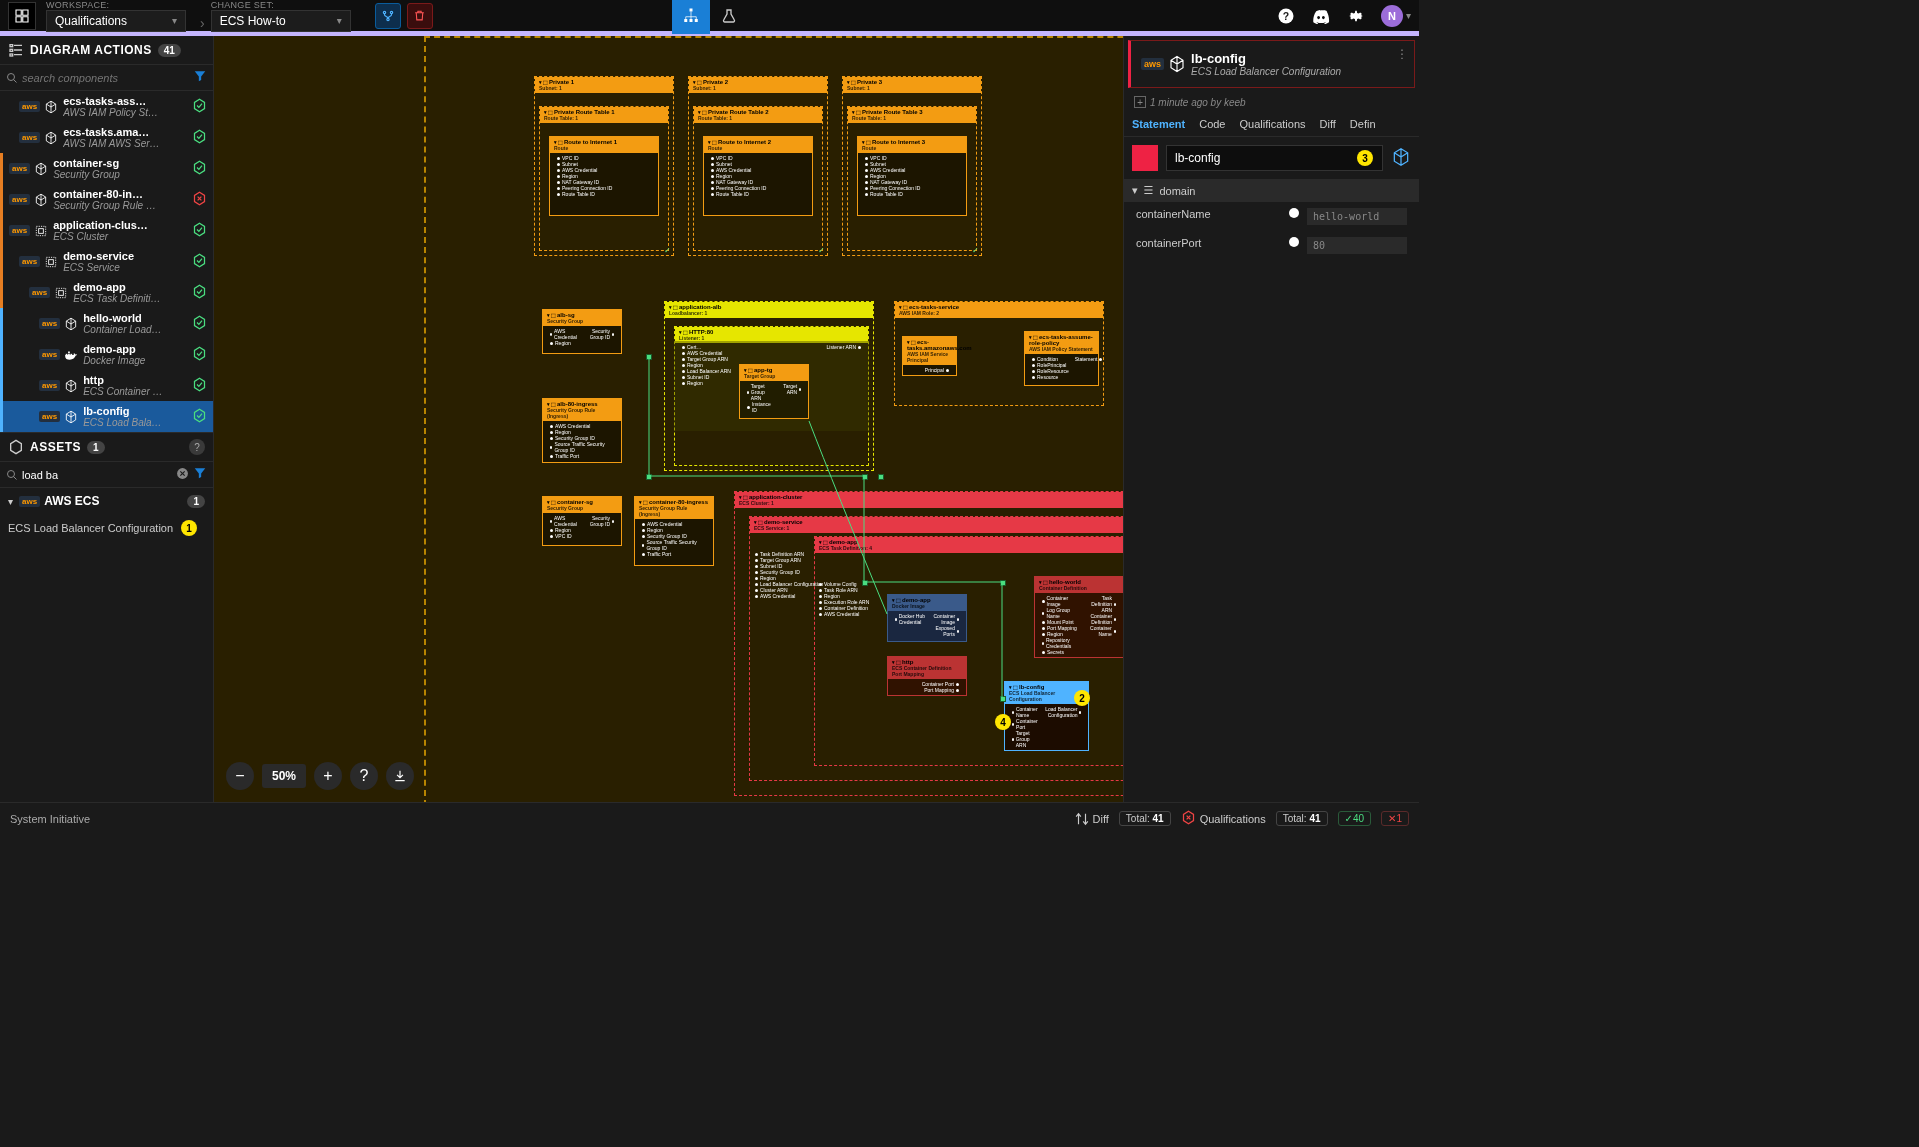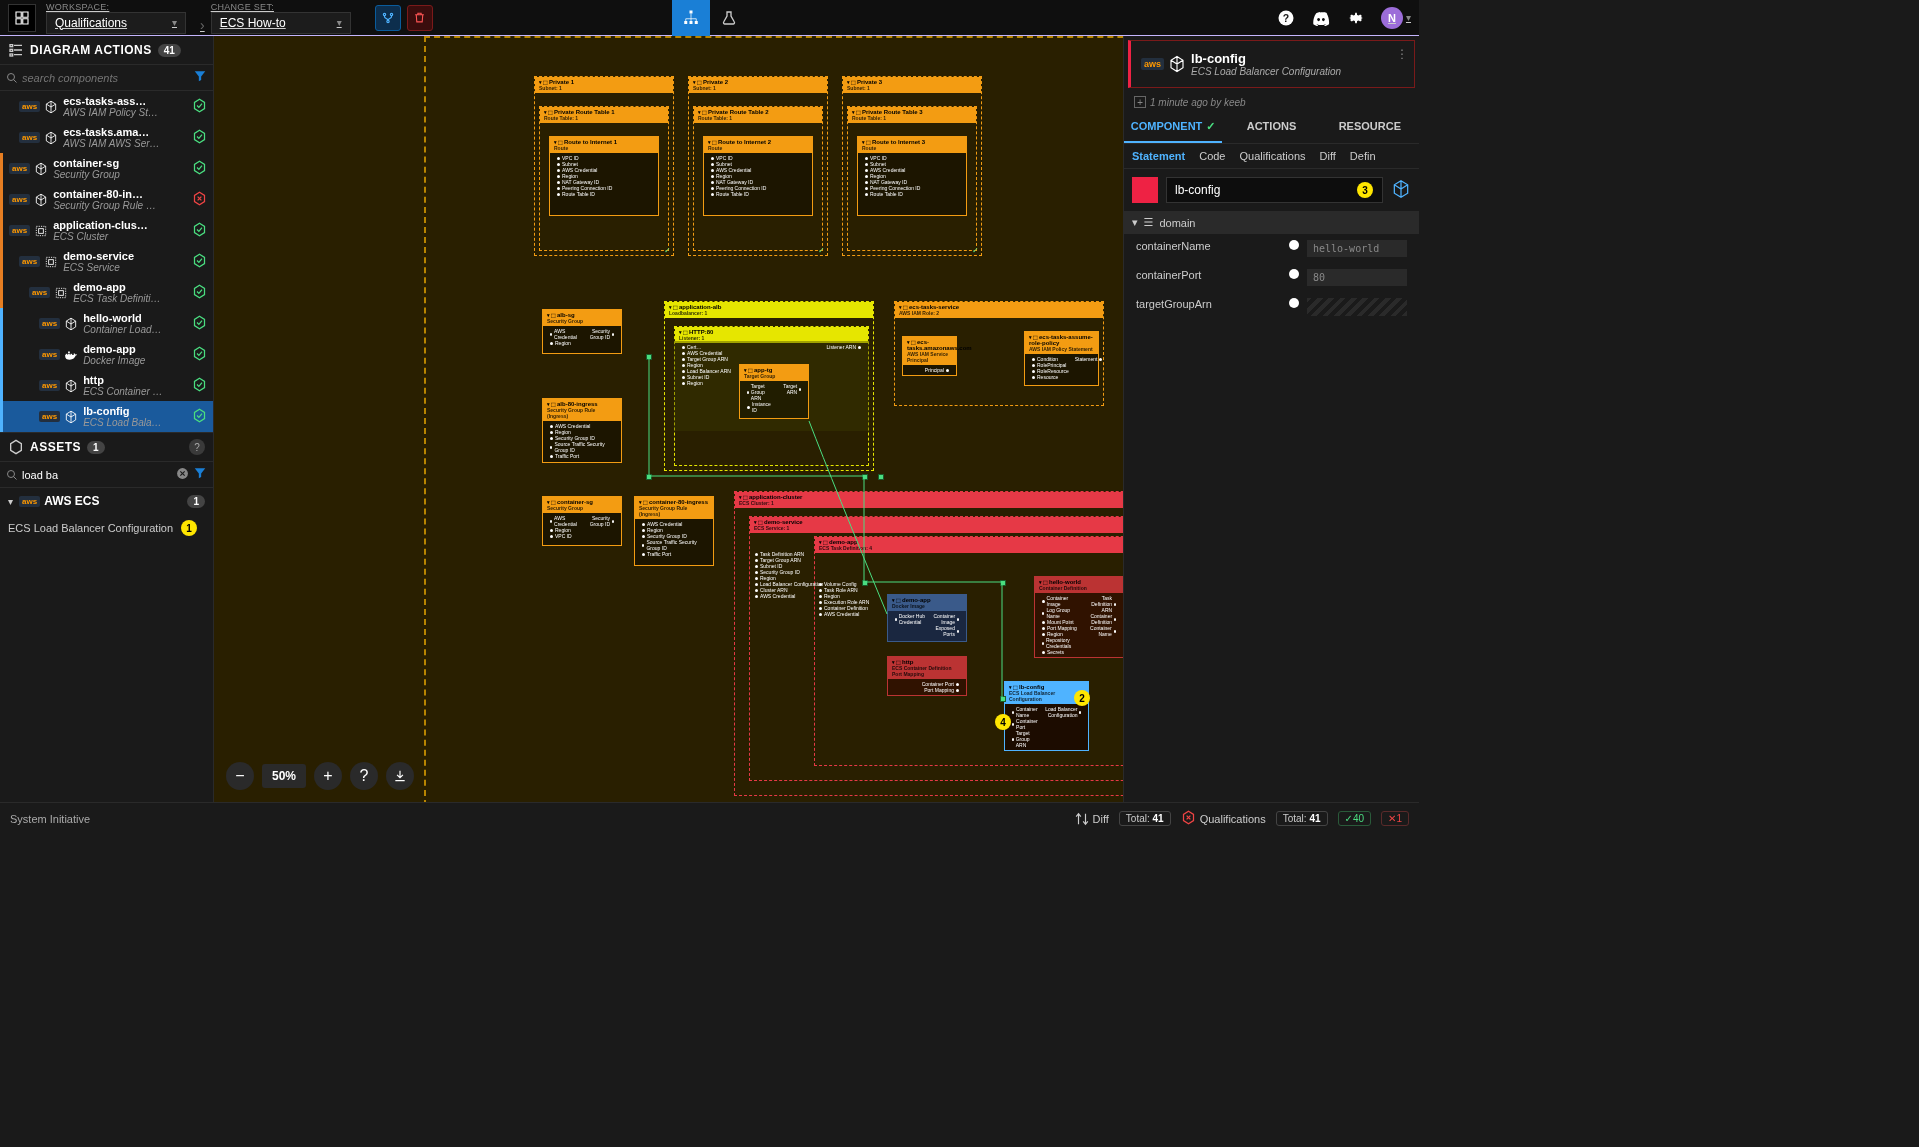--- a/index.html
+++ b/index.html
@@ -1,17 +1,17 @@
 <!DOCTYPE html>
 <html><head>
 <meta charset="utf-8">
 <style>
 * { margin:0; padding:0; box-sizing:border-box; }
 body { font-family:-apple-system,BlinkMacSystemFont,"Segoe UI",sans-serif; background:#1a1a1a; color:#ccc; font-size:12px; overflow:hidden; width:1419px; height:839px; position:relative; }
-.topbar { height:36px; background:#0f0f0f; display:flex; align-items:center; padding:0 8px; border-bottom:1px solid #c4b5fd;text-decoration:underline; }
+.topbar { height:36px; background:#0f0f0f; display:flex; align-items:center; padding:0 8px; border-bottom:5px solid #c4b5fd; }
 .logo { width:28px; height:28px; background:#000; border:1px solid #333; display:flex; align-items:center; justify-content:center; margin-right:10px; }
 .logo svg { stroke:#fff; fill:none; }
 .sel-group { display:flex; flex-direction:column; margin-right:14px; }
 .sel-label { font-size:9px; color:#888; text-transform:uppercase; letter-spacing:0.3px; }
 .sel-box { display:flex; align-items:center; background:#1c1c1c; border:1px solid #333; padding:3px 8px; font-size:12px; color:#fff; font-weight:500; min-width:140px; }
 .sel-box .chev { margin-left:auto; color:#888; font-size:10px; }
 .sel-arrow { color:#666; margin:14px 6px 0 0; font-size:14px; }
 .tb-buttons { display:flex; gap:6px; }
 .tb-btn { width:26px; height:26px; border:1px solid #0a5c9c; background:#0d2e4d; display:flex; align-items:center; justify-content:center; color:#4fb3ff; border-radius:3px; cursor:pointer; }
 .tb-btn.red { border-color:#7a1a1a; background:#3a0d0d; color:#ff5555; }
@@ -732,25 +732,20 @@
       <div class="comp-title">
         <span class="name">lb-config</span>
         <span class="sub">ECS Load Balancer Configuration</span>
       </div>
       <span class="comp-menu">⋮</span>
     </div>
     <div class="comp-meta">
       <span style="border:1px solid #666;width:12px;height:12px;display:flex;align-items:center;justify-content:center;font-size:10px">+</span>
       <span>1 minute ago by keeb</span>
     </div>
-    <div class="comp-tabs">
-      <div class="comp-tab active"><span>COMPONENT</span><span class="qualif-check">✓</span></div>
-      <div class="comp-tab">ACTIONS</div>
-      <div class="comp-tab">RESOURCE</div>
-    </div>
     <div class="comp-subtabs">
       <span class="comp-subtab active">Statement</span>
       <span class="comp-subtab">Code</span>
       <span class="comp-subtab">Qualifications</span>
       <span class="comp-subtab">Diff</span>
       <span class="comp-subtab">Defin</span>
     </div>
     <div class="attr-name-row">
       <div class="color-swatch"></div>
       <input class="attr-name-input" value="lb-config" style="">
@@ -767,25 +762,20 @@
     <div id="attr-rows">
         <div class="attr-row">
           <span class="attr-label">containerName</span>
           <span class="attr-dot"></span>
           <span class="attr-value">hello-world</span>
         </div>
         <div class="attr-row">
           <span class="attr-label">containerPort</span>
           <span class="attr-dot"></span>
           <span class="attr-value">80</span>
-        </div>
-        <div class="attr-row">
-          <span class="attr-label">targetGroupArn</span>
-          <span class="attr-dot"></span>
-          <span class="attr-value hatched"></span>
         </div>
       </div>
   </div>
 </div>
 
 <div class="bottom-bar">
   <span class="brand">System Initiative</span>
   <div class="bb-right">
     <div class="bb-item">
       <svg width="14" height="14" viewBox="0 0 24 24" fill="none" stroke="#ccc" stroke-width="2">

